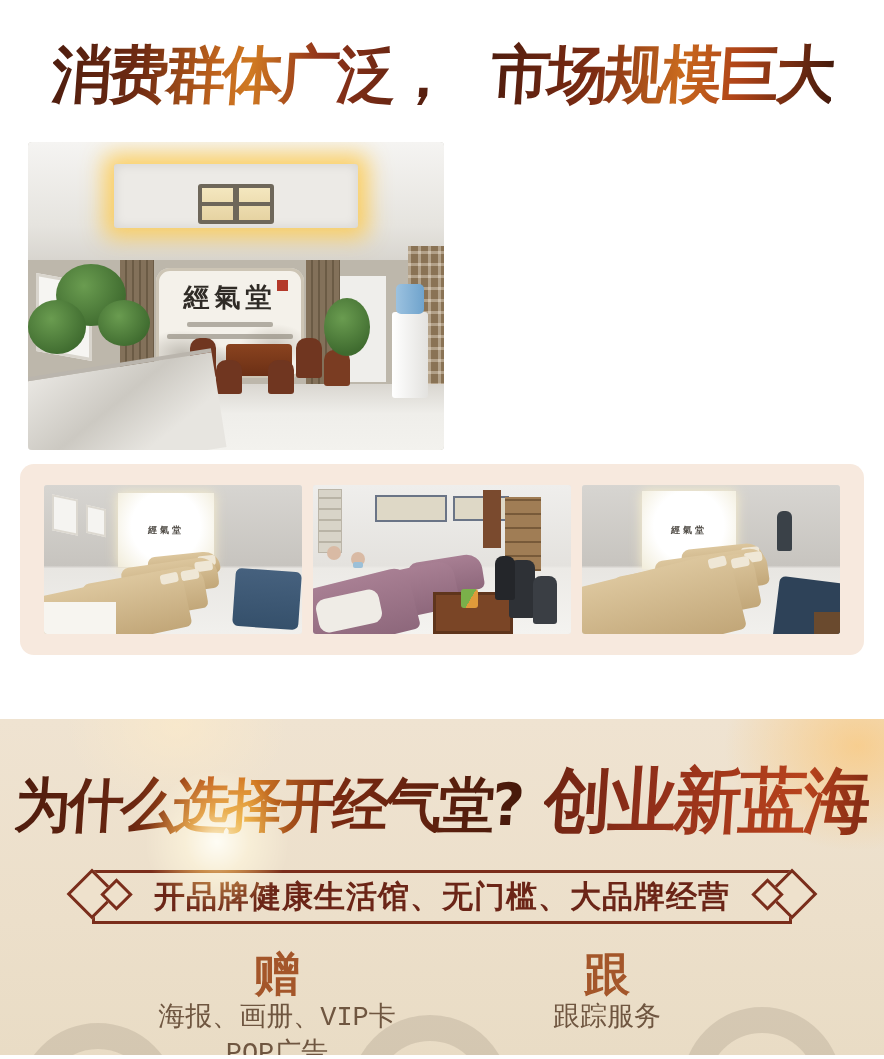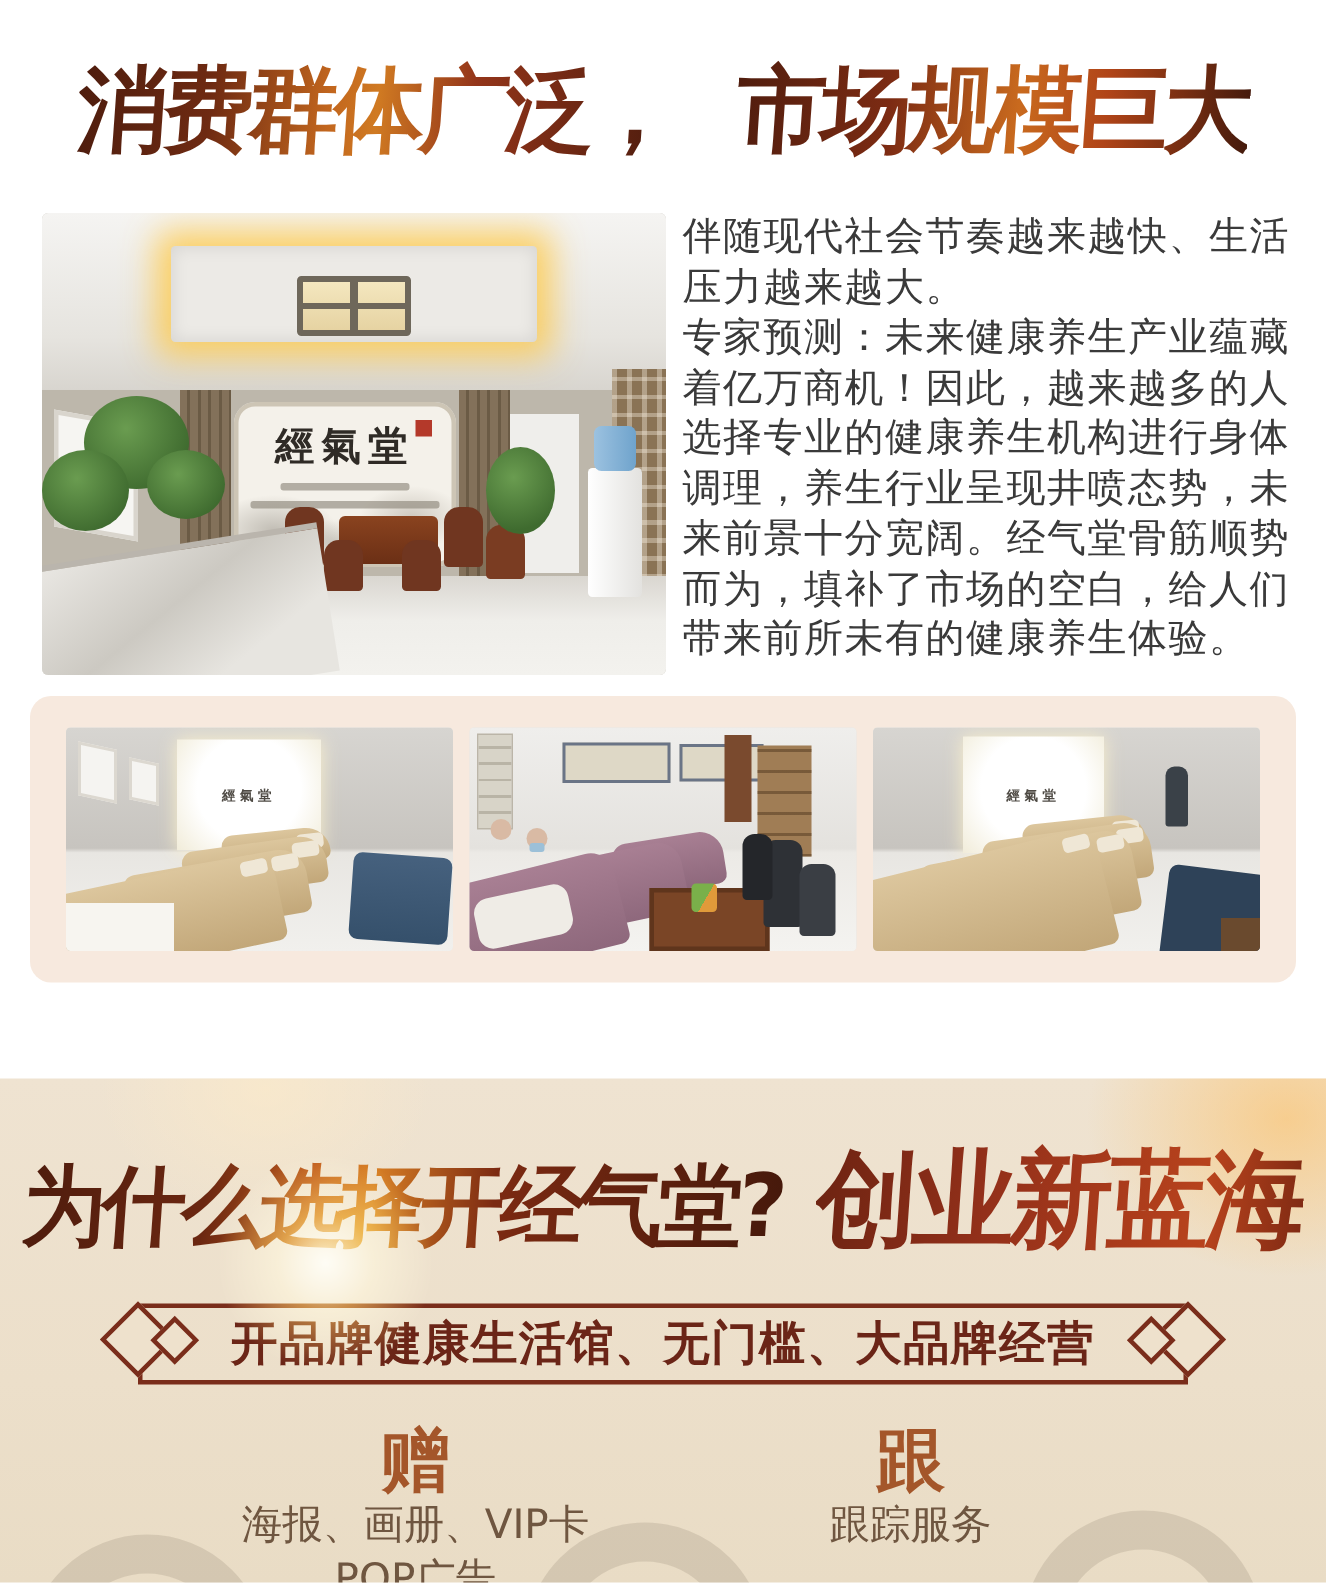--- a/index.html
+++ b/index.html
@@ -160,21 +160,21 @@
   .banner-text { font-size:31px; font-weight:700; color:#6b2517; letter-spacing:1px; white-space:nowrap; }
   .dia { position:absolute; border:3px solid #7a2d1b; background:#eee1cc; transform:rotate(45deg); top:50%; z-index:3; }
   .dia.l1 { width:36px; height:36px; left:-21px; margin-top:-21px; }
   .dia.l2 { width:23px; height:23px; left:10px;  margin-top:-14px; }
   .dia.r1 { width:36px; height:36px; right:-21px; margin-top:-21px; }
   .dia.r2 { width:23px; height:23px; right:10px;  margin-top:-14px; }
 
   .columns { display:flex; justify-content:center; margin-top:24px; position:relative; z-index:2; }
   .col { width:330px; text-align:center; }
   .keyword { font-size:46px; line-height:52px; font-weight:900; color:#a4562a; }
-  .col .line { font-size:27px; line-height:36px; color:#6f5640; margin-top:0; }
+  .col .line { font-size:27px; line-height:36px; color:#6f5640; margin-top:0;font-family:Liberation Mono, monospace; }
   .col .line:first-of-type { margin-top:7px; }
 
   .rings i { position:absolute; border-radius:50%; border:26px solid rgba(165,153,132,0.30);
     background:transparent; z-index:1; }
   .rings .r1 { width:160px; height:160px; left:18px;  bottom:-128px; }
   .rings .r2 { width:160px; height:160px; left:350px; bottom:-120px; }
   .rings .r3 { width:160px; height:160px; left:682px; bottom:-112px; }
 </style>
 </head>
 <body>
@@ -211,24 +211,20 @@
       <div class="pm-chair c4"></div>
       <div class="pm-chair c5"></div>
       <div class="pm-plant p1"></div>
       <div class="pm-plant p2"></div>
       <div class="pm-plant p3"></div>
       <div class="pm-plant p4"></div>
       <div class="pm-planter"></div>
       <div class="pm-dispenser"></div>
     </div>
 
-    <div class="intro-text">
-      <p>伴随现代社会节奏越来越快、生活压力越来越大。</p>
-      <p>专家预测：未来健康养生产业蕴藏着亿万商机！因此，越来越多的人选择专业的健康养生机构进行身体调理，养生行业呈现井喷态势，未来前景十分宽阔。经气堂骨筋顺势而为，填补了市场的空白，给人们带来前所未有的健康养生体验。</p>
-    </div>
   </div>
 
   <div class="strip">
 
     <div class="strip-photo">
       <div class="sp-wallfloor"></div>
       <div class="pa-sidewin" style="left:8px; top:12px; width:26px; height:36px;"></div>
       <div class="pa-sidewin" style="left:42px; top:22px; width:20px; height:28px;"></div>
       <div class="sp-win" style="left:74px; top:8px; width:96px; height:74px;">
         <span class="sp-logo">經氣堂</span>

